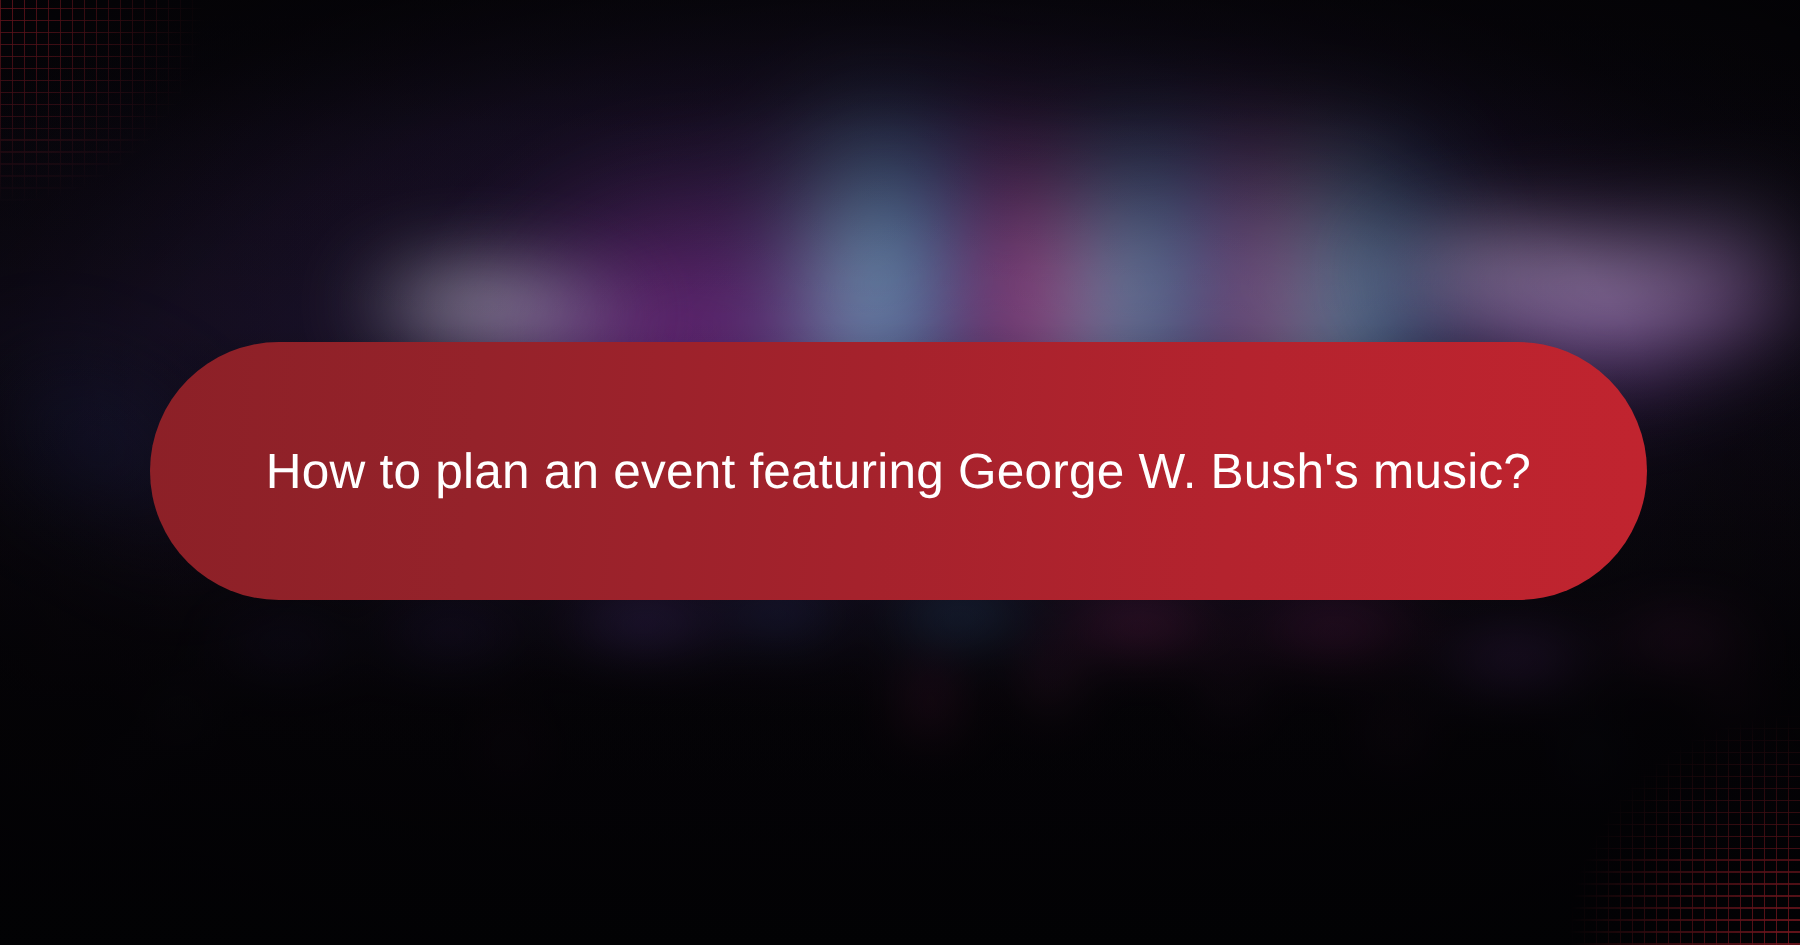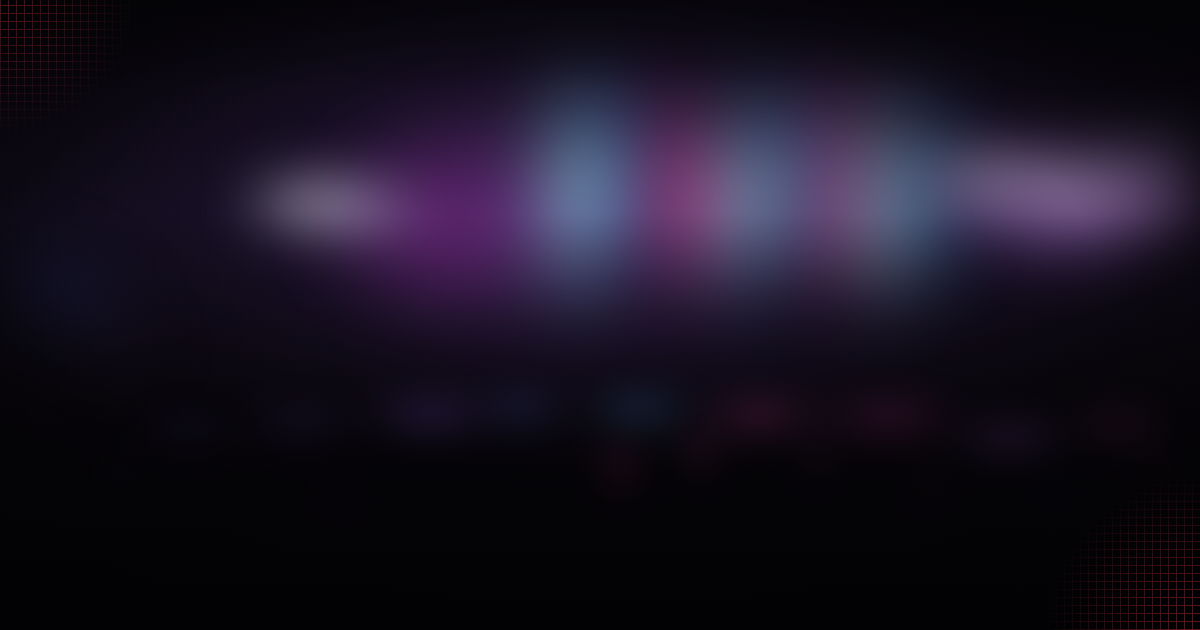--- a/index.html
+++ b/index.html
@@ -220,14 +220,17 @@
   <div class="bg-layer bg-beams"></div>
   <div class="bg-layer bg-panel-left"></div>
   <div class="bg-layer bg-panel-right"></div>
   <div class="bg-layer bg-glow-left"></div>
   <div class="bg-layer bg-crowd"></div>
   <div class="bg-layer bg-vignette"></div>
 
   <div class="dotgrid dotgrid-tl"></div>
   <div class="dotgrid dotgrid-br"></div>
 
+  <div id="title-pill">
+    <h1 id="title-text">How to plan an event featuring George W. Bush's music?</h1>
+  </div>
 
 </div>
 
 </body></html>

